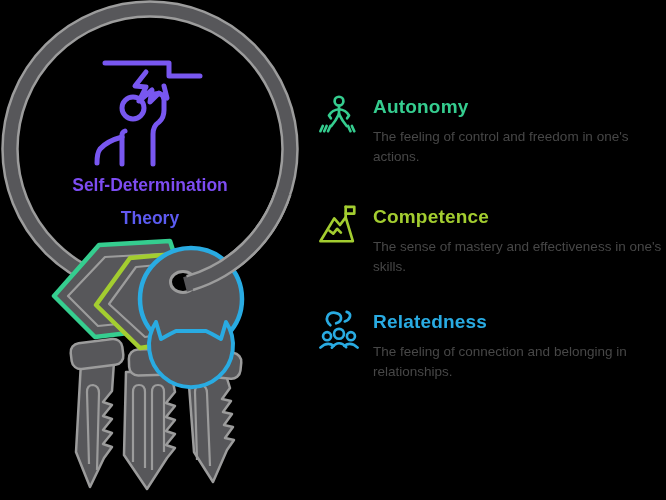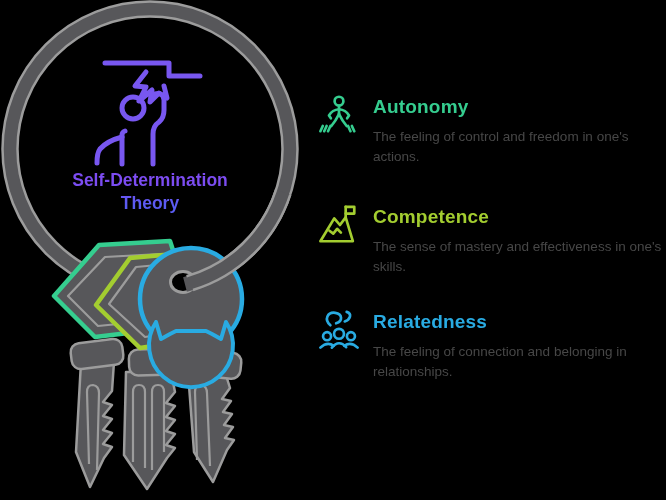--- a/index.html
+++ b/index.html
@@ -3,21 +3,21 @@
 <meta charset="utf-8">
 <style>
   html,body{margin:0;padding:0;background:#000;}
   .canvas{
     position:relative;width:666px;height:500px;background:#000;
     overflow:hidden;font-family:"Liberation Sans",sans-serif;
   }
   .kr-svg{position:absolute;left:0;top:0;}
   .kr-title{
     position:absolute;left:40px;top:169px;width:220px;text-align:center;
-    font-size:17.5px;line-height:23px;font-weight:700;white-space:pre-line;
+    font-size:17.5px;line-height:33px;font-weight:700;white-space:pre-line;
     background:linear-gradient(180deg,#7d4cf2 30%,#5a5cf2 78%);
     -webkit-background-clip:text;background-clip:text;color:transparent;
   }
   .item{position:absolute;left:318px;display:flex;gap:13px;align-items:flex-start;}
   .item-icon{width:42px;height:42px;flex:none;margin-top:1px;}
   .item-h{font-size:19px;font-weight:700;margin:3px 0 0;letter-spacing:.2px;}
   .item-d{margin-top:9px;font-size:13.5px;line-height:19.5px;color:#474747;width:298px;}
   .row-autonomy{top:93px;}
   .row-competence{top:203px;}
   .row-relatedness{top:308px;}

